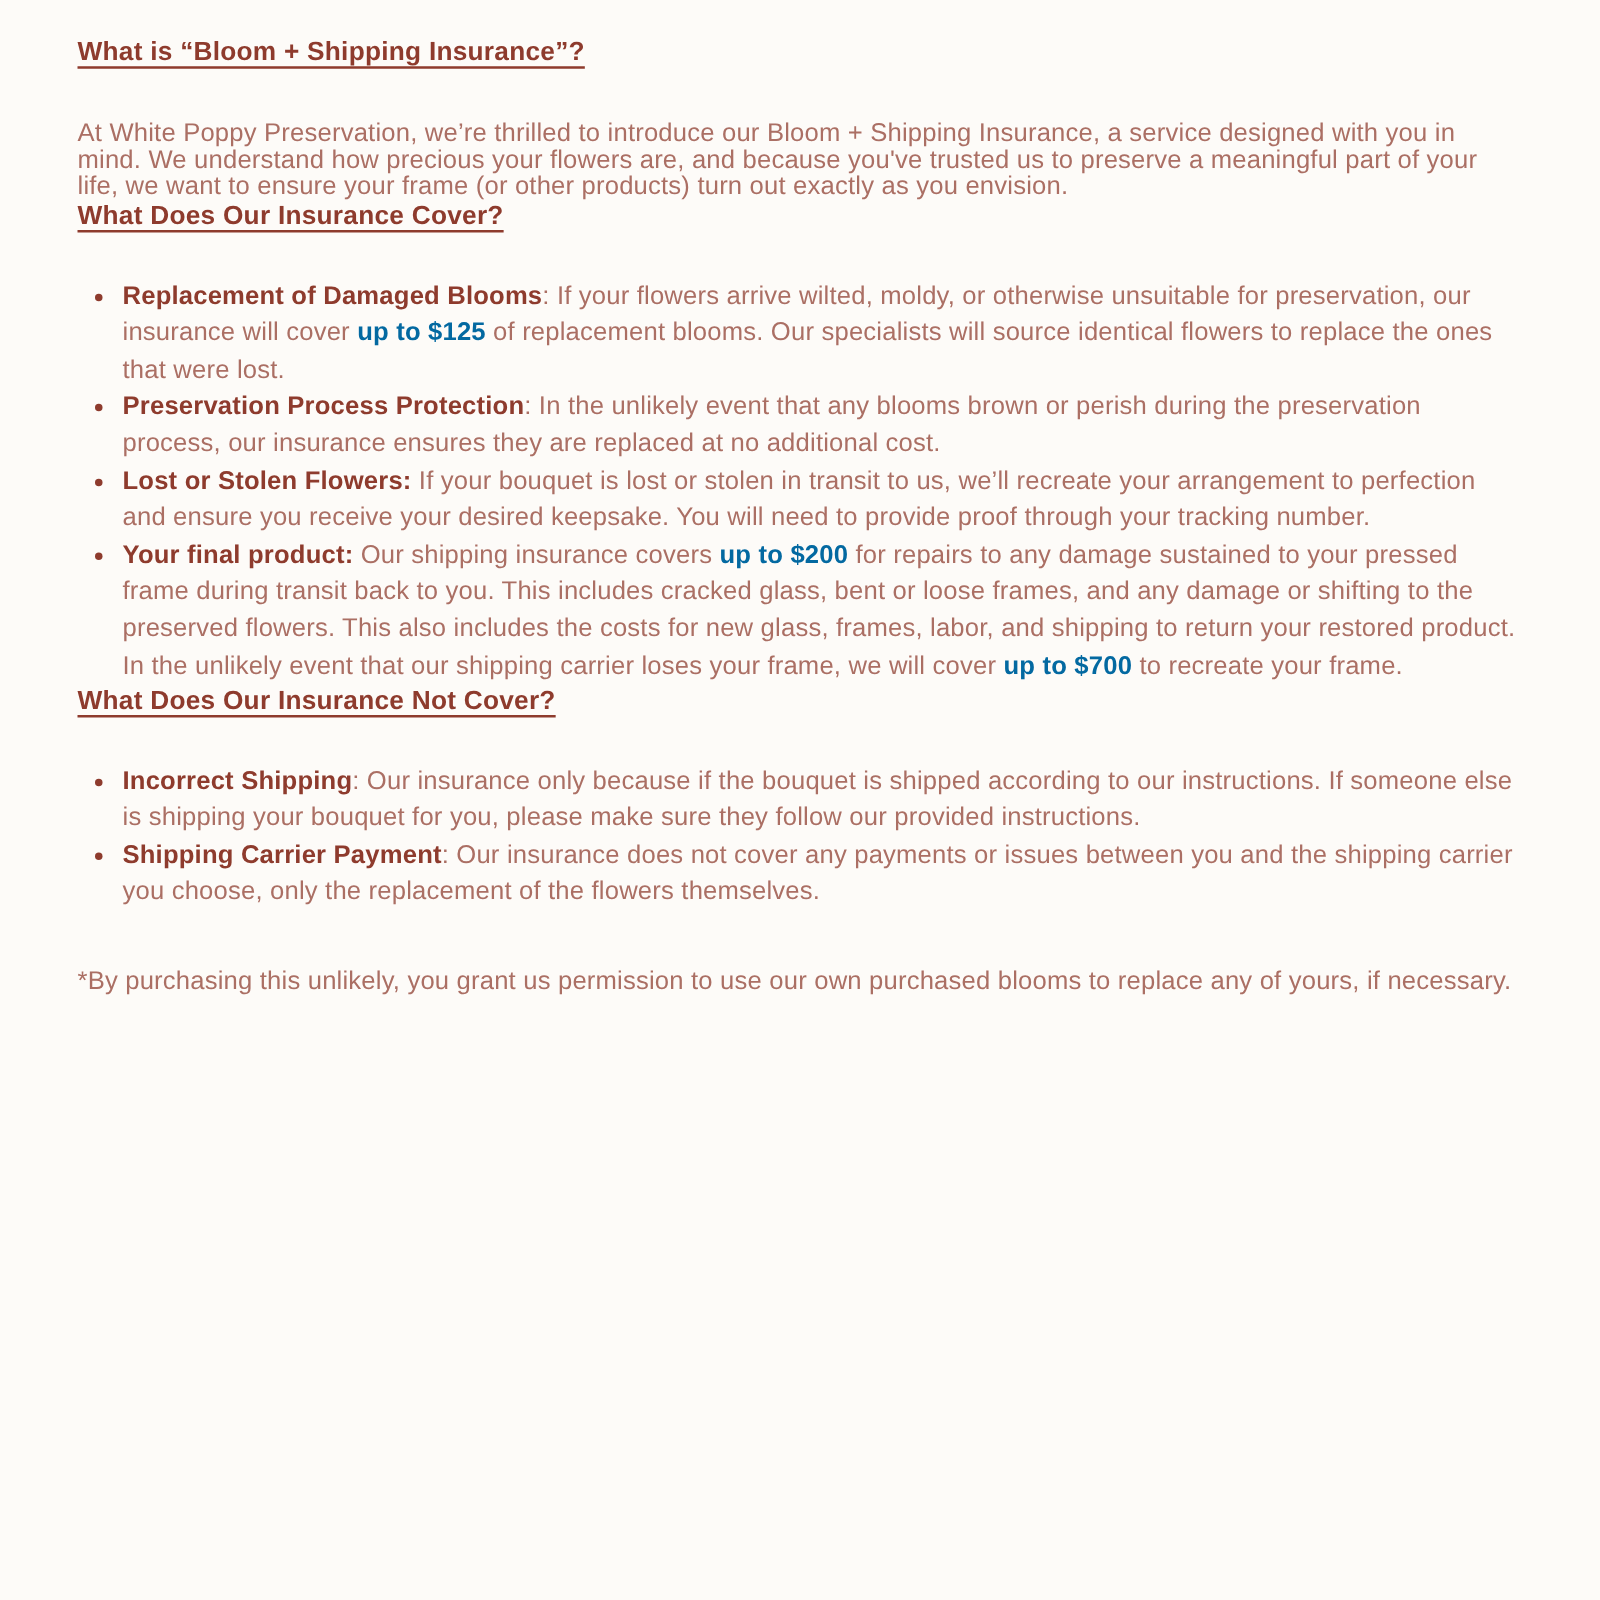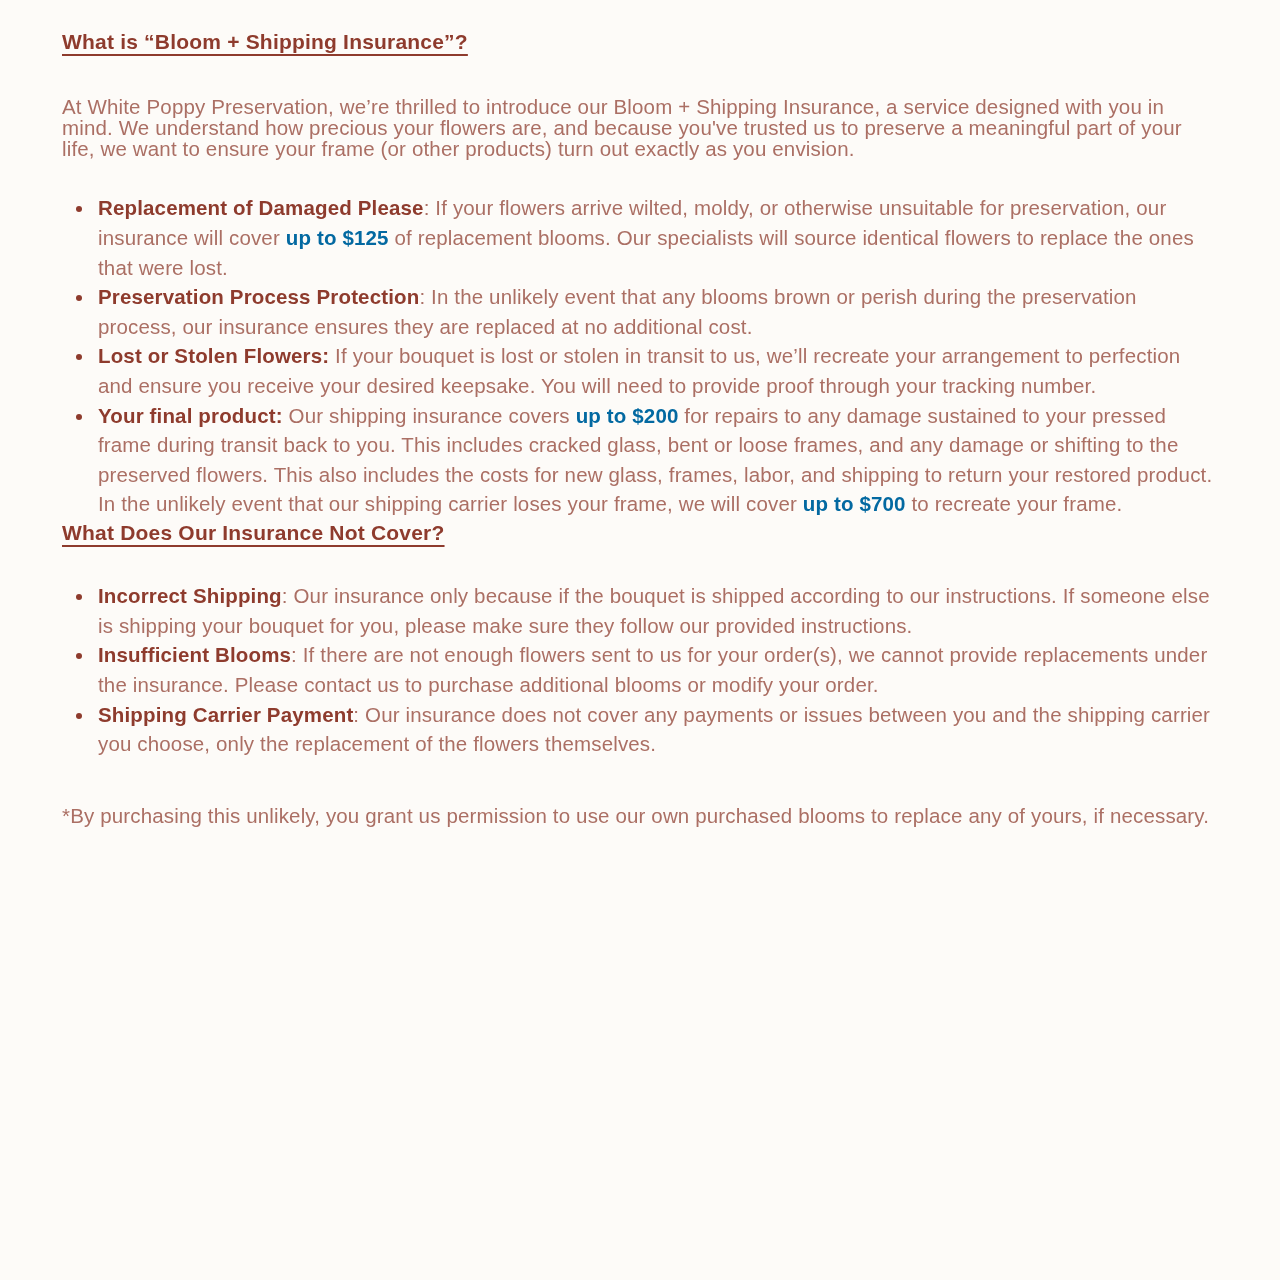--- a/index.html
+++ b/index.html
@@ -112,31 +112,31 @@
 </style>
 </head>
 <body>
 
 <div class="page">
 
   <h2 class="section-heading">What is “Bloom + Shipping Insurance”?</h2>
 
   <p class="body-text intro">At White Poppy Preservation, we’re thrilled to introduce our Bloom + Shipping Insurance, a service designed with you in mind. We understand how precious your flowers are, and because you've trusted us to preserve a meaningful part of your life, we want to ensure your frame (or other products) turn out exactly as you envision.</p>
 
+  <h2 class="section-heading heading-cover">What Does Our Insurance Cover?</h2>
 
   <ul class="bullets cover-list">
-    <li><span class="lead">Replacement of Damaged Please</span><span>: If your flowers arrive wilted, moldy, or otherwise unsuitable for preservation, our insurance will cover </span><span class="amount">up to $125</span><span> of replacement blooms. Our specialists will source identical flowers to replace the ones that were lost.</span></li>
+    <li><span class="lead">Replacement of Damaged Blooms</span><span>: If your flowers arrive wilted, moldy, or otherwise unsuitable for preservation, our insurance will cover </span><span class="amount">up to $125</span><span> of replacement blooms. Our specialists will source identical flowers to replace the ones that were lost.</span></li>
     <li><span class="lead">Preservation Process Protection</span><span>: In the unlikely event that any blooms brown or perish during the preservation process, our insurance ensures they are replaced at no additional cost.</span></li>
     <li><span class="lead">Lost or Stolen Flowers:</span><span> If your bouquet is lost or stolen in transit to us, we’ll recreate your arrangement to perfection and ensure you receive your desired keepsake. You will need to provide proof through your tracking number.</span></li>
     <li><span class="lead">Your final product:</span><span> Our shipping insurance covers </span><span class="amount">up to $200</span><span> for repairs to any damage sustained to your pressed frame during transit back to you. This includes cracked glass, bent or loose frames, and any damage or shifting to the preserved flowers. This also includes the costs for new glass, frames, labor, and shipping to return your restored product. In the unlikely event that our shipping carrier loses your frame, we will cover </span><span class="amount">up to $700</span><span> to recreate your frame.</span></li>
   </ul>
 
   <h2 class="section-heading heading-notcover">What Does Our Insurance Not Cover?</h2>
 
   <ul class="bullets notcover-list">
     <li><span class="lead">Incorrect Shipping</span><span>: Our insurance only because if the bouquet is shipped according to our instructions. If someone else is shipping your bouquet for you, please make sure they follow our provided instructions.</span></li>
-    <li><span class="lead">Insufficient Blooms</span><span>: If there are not enough flowers sent to us for your order(s), we cannot provide replacements under the insurance. Please contact us to purchase additional blooms or modify your order.</span></li>
     <li><span class="lead">Shipping Carrier Payment</span><span>: Our insurance does not cover any payments or issues between you and the shipping carrier you choose, only the replacement of the flowers themselves.</span></li>
   </ul>
 
   <p class="footnote">*By purchasing this unlikely, you grant us permission to use our own purchased blooms to replace any of yours, if necessary.</p>
 
 </div>
 
 </body></html>

